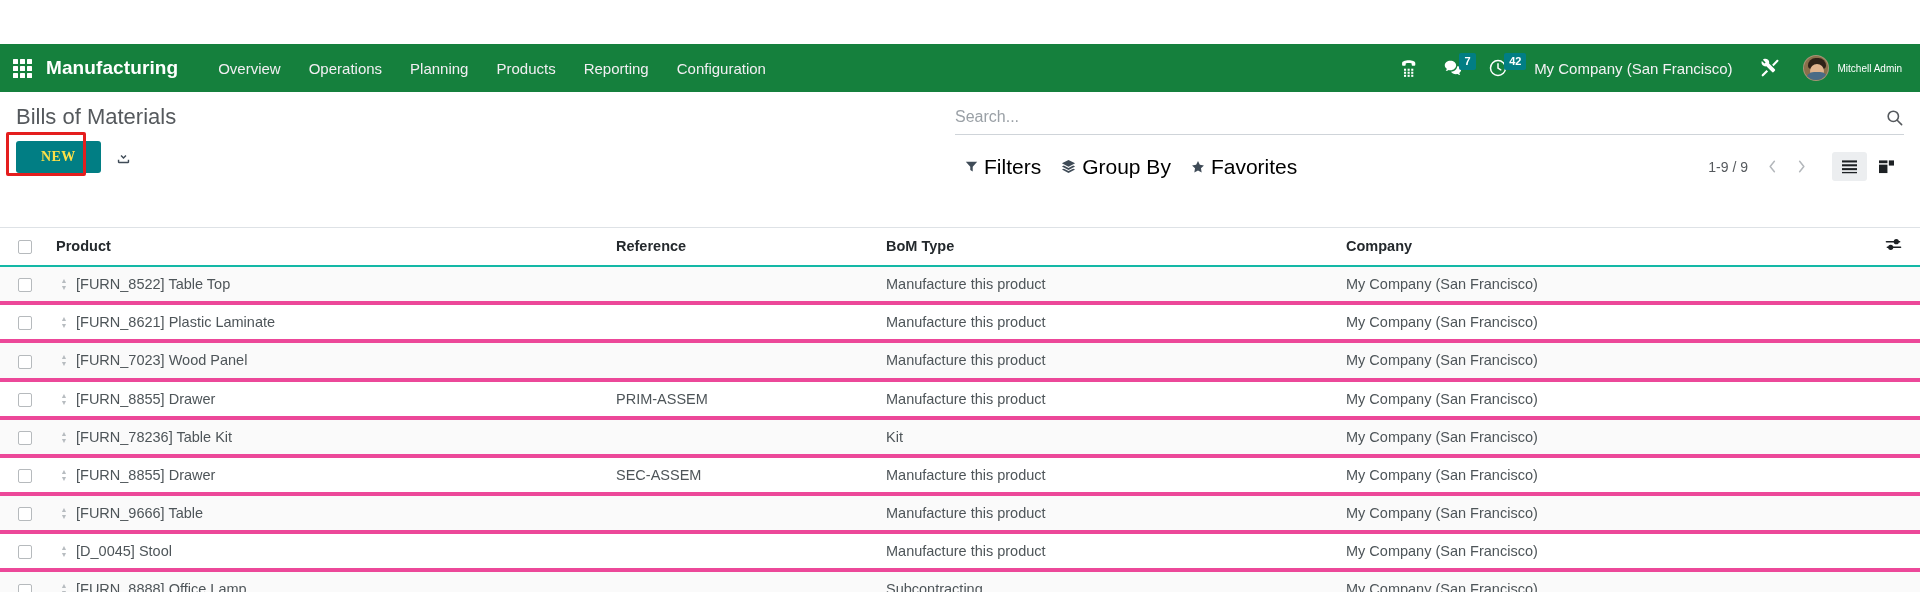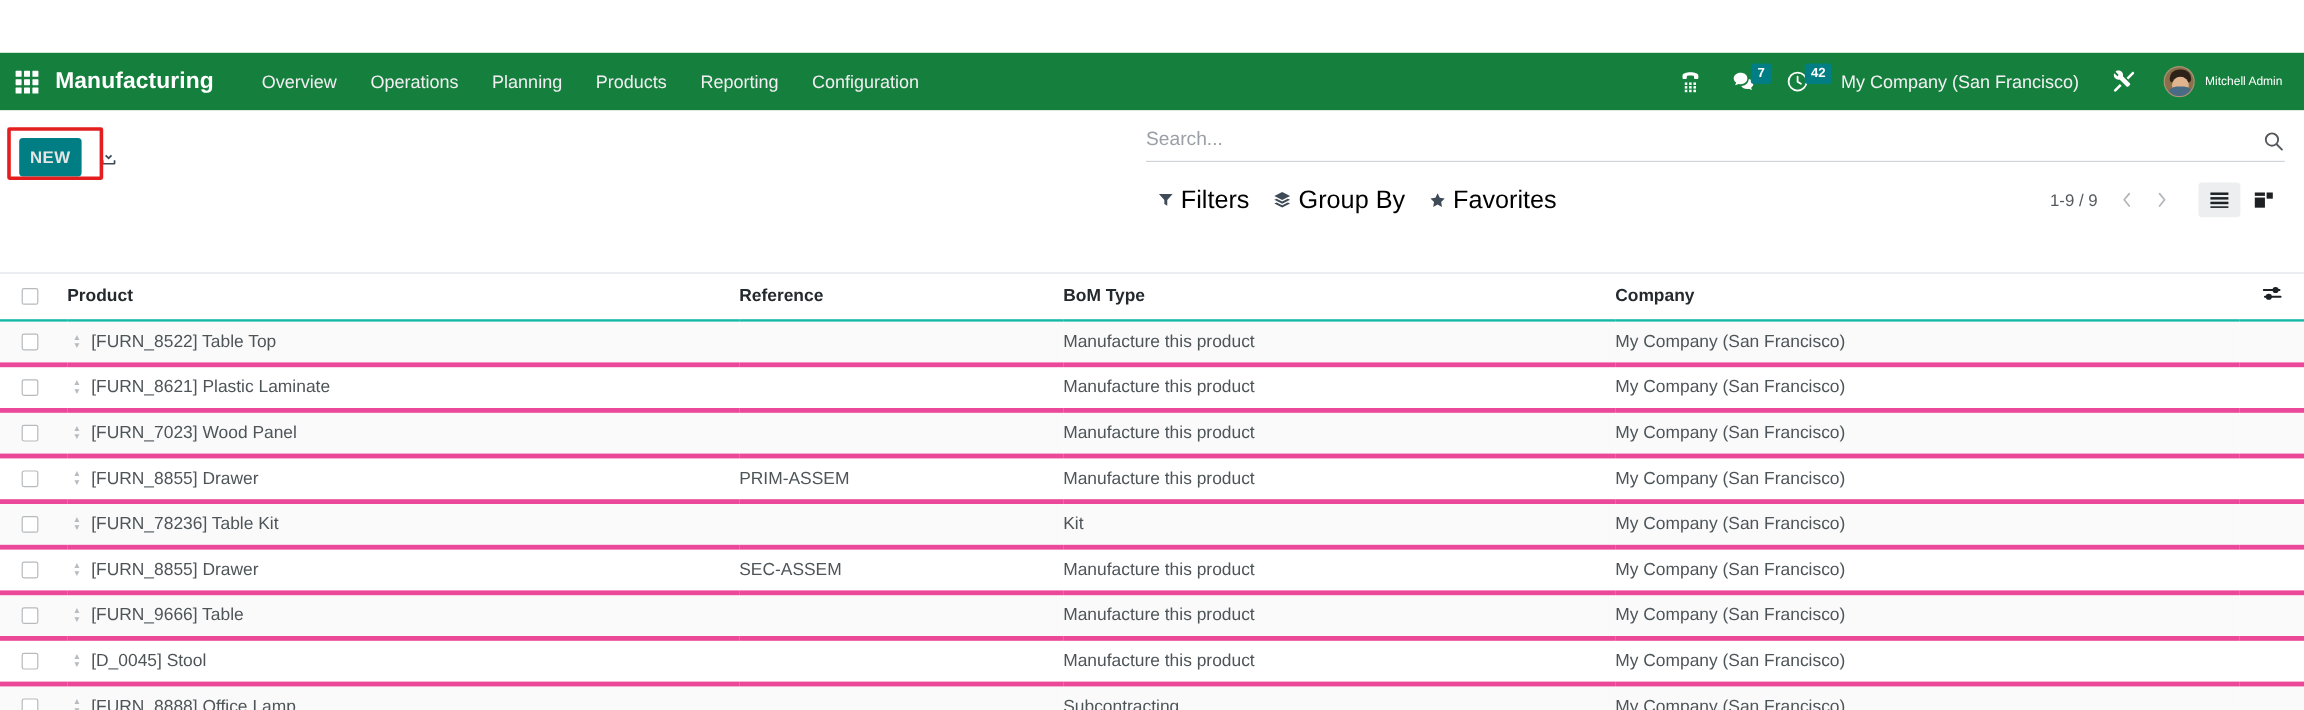--- a/index.html
+++ b/index.html
@@ -139,29 +139,29 @@
     left: -10px;
     top: -9px;
     width: 80px;
     height: 44px;
     border: 3px solid #e41e1e;
     border-radius: 2px;
     pointer-events: none;
   }
   .btn-new {
     background: #017E84;
-    color: #e5e5e5;
+    color: #fde047;
     border: none;
     font-size: 14px;
     font-weight: 700;
     letter-spacing: .4px;
-    padding: 8px 9px;
+    padding: 8px 25px;
     border-radius: 3px;
     cursor: pointer;
-    font-family: Liberation Sans, sans-serif;
+    font-family: Liberation Serif, serif;
   }
   .import-icon {
     margin-left: 14px;
     cursor: pointer;
     display: flex; align-items: center;
     color: #3f4b57;
   }
 
   
   .search-zone {
@@ -363,20 +363,21 @@
           <div class="body"></div>
       </div>
       <span class="user-name">Mitchell Admin</span>
     </div>
   </div>
 </div>
 
 <div class="control-panel">
   <div class="cp-row-top">
     <div class="breadcrumb-area">
+      <div class="page-title">Bills of Materials</div>
       <div class="cp-actions">
         <div class="highlight-box"></div>
         <button class="btn-new">NEW</button>
         <span class="import-icon">
           <svg width="17" height="17" viewBox="0 0 24 24" fill="#3f4b57">
             <path d="M12 3v8.2l-2.8-2.8-1.4 1.4L12 14l4.2-4.2-1.4-1.4L12 11.2V3z"></path>
             <path d="M4 15v3.5c0 .8.7 1.5 1.5 1.5h13c.8 0 1.5-.7 1.5-1.5V15h-2v3H6v-3H4z"></path>
           </svg>
         </span>
       </div>

